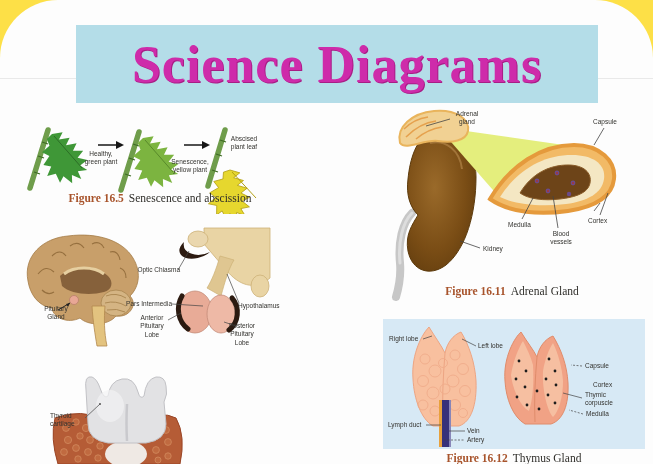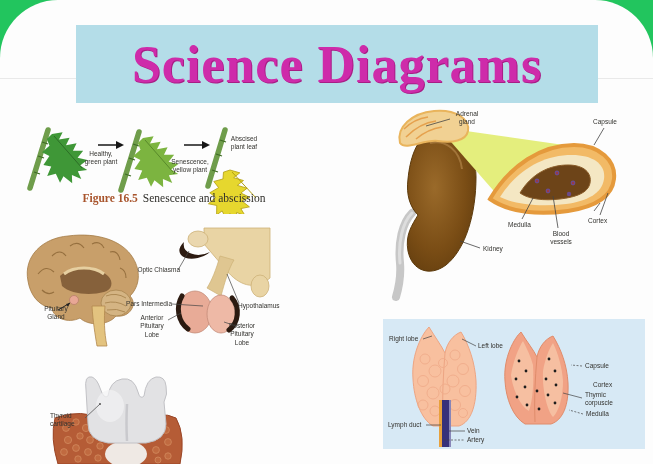--- a/index.html
+++ b/index.html
@@ -1,16 +1,16 @@
 <!DOCTYPE html>
 <html><head>
 <meta charset="utf-8">
 <style>
   html,body{margin:0;padding:0;background:#000;}
-  .page{position:relative;width:653px;height:464px;background:#22c55e;overflow:hidden;
+  .page{position:relative;width:653px;height:464px;background:#fde047;overflow:hidden;
         font-family:"Liberation Sans",sans-serif;}
   .card{position:absolute;inset:0;background:#fdfdfd;border-radius:58px 58px 0 0;overflow:hidden;}
   .hairline{position:absolute;left:0;top:78px;width:653px;height:1px;background:#e9e9e9;z-index:1;}
   .title-band{position:absolute;left:76px;top:25px;width:522px;height:78px;background:#b4dde8;
         z-index:2;display:flex;align-items:center;justify-content:center;}
   .title-text{font-family:"Liberation Serif",serif;font-weight:bold;font-size:52px;color:#ce2baa;
         text-shadow:1px 1px 0 #a81d85;letter-spacing:1px;white-space:nowrap;}
   .fig{position:absolute;z-index:3;}
   .fig svg{position:absolute;left:0;top:0;}
   .lbl{position:absolute;font-size:6.5px;line-height:1.3;color:#33322e;white-space:pre-line;z-index:4;}
@@ -72,21 +72,21 @@
         </g>
         <use href="#leafP" transform="translate(212,48) rotate(38) scale(0.95)" fill="#e6d72e" stroke="#b3a014" stroke-width="0.8"></use>
         <path d="M214,50 L238,76" stroke="#b3a014" stroke-width="1" fill="none"></path>
       </svg>
       <div class="lbl" style="left:62px;top:28px;width:42px;text-align:center;">Healthy,
 green plant</div>
       <div class="lbl" style="left:150px;top:36px;width:44px;text-align:center;">Senescence,
 yellow plant</div>
       <div class="lbl" style="left:208px;top:13px;width:36px;text-align:center;">Abscised
 plant leaf</div>
-      <div class="caption" style="left:26px;top:70px;width:260px;">
+      <div class="caption" style="left:12px;top:70px;width:260px;">
         <span class="fig-num">Figure 16.5</span><span>Senescence and abscission</span>
       </div>
     </div>
 
     <div class="fig" style="left:8px;top:226px;width:268px;height:138px;">
       <svg width="268" height="138" viewBox="0 0 268 138">
 
         <g>
           <path d="M20,55 C15,30 35,12 60,10 C90,6 115,15 125,32 C133,45 132,60 122,70 C130,78 122,92 108,90 C100,100 80,100 72,92 C60,98 45,92 44,82 C30,80 22,68 20,55 Z" fill="#c89f6a" stroke="#a47c48" stroke-width="0.8"></path>
           <path d="M30,48 q8,-10 16,-2 M44,30 q8,-8 14,0 M62,20 q8,-6 14,2 M84,18 q8,-4 12,4 M102,26 q8,-2 10,8 M112,42 q6,2 6,10 M34,64 q6,6 12,2" fill="none" stroke="#96703f" stroke-width="1.1"></path>
@@ -218,20 +218,23 @@
         </g>
       </svg>
       <div class="lbl" style="left:80px;top:7px;width:30px;text-align:center;">Adrenal
 gland</div>
       <div class="lbl" style="left:221px;top:15px;width:34px;">Capsule</div>
       <div class="lbl" style="left:136px;top:118px;width:32px;">Medulla</div>
       <div class="lbl" style="left:174px;top:127px;width:30px;text-align:center;">Blood
 vessels</div>
       <div class="lbl" style="left:216px;top:114px;width:30px;">Cortex</div>
       <div class="lbl" style="left:111px;top:142px;width:30px;">Kidney</div>
+      <div class="caption" style="left:30px;top:182px;width:220px;">
+        <span class="fig-num">Figure 16.11</span><span>Adrenal Gland</span>
+      </div>
     </div>
 
     <div class="thymus-panel">
       <svg width="262" height="130" viewBox="0 0 262 130">
         <g>
           <path d="M30,60 C28,34 40,14 46,8 C52,18 58,26 62,34 C64,24 70,16 78,13 C86,26 92,44 93,62 C94,86 88,103 76,107 L50,107 C38,100 31,80 30,60 Z" fill="#f8c09f" stroke="#eda583" stroke-width="1"></path>
           <path d="M62,34 C60,58 59,82 60,105" fill="none" stroke="#eda583" stroke-width="1"></path>
           <g fill="none" stroke="#efac8a" stroke-width="0.9">
             <circle cx="42" cy="40" r="5"></circle>
               <circle cx="52" cy="52" r="6"></circle>
@@ -290,15 +293,18 @@
       <div class="lbl" style="left:95px;top:23px;width:32px;">Left lobe</div>
       <div class="lbl" style="left:5px;top:102px;width:40px;">Lymph duct</div>
       <div class="lbl" style="left:84px;top:108px;width:24px;">Vein</div>
       <div class="lbl" style="left:84px;top:117px;width:26px;">Artery</div>
       <div class="lbl" style="left:202px;top:43px;width:30px;">Capsule</div>
       <div class="lbl" style="left:210px;top:62px;width:28px;">Cortex</div>
       <div class="lbl" style="left:202px;top:72px;width:34px;">Thymic
 corpuscle</div>
       <div class="lbl" style="left:203px;top:91px;width:30px;">Medulla</div>
     </div>
+    <div class="caption" style="left:383px;top:452px;width:262px;">
+      <span class="fig-num">Figure 16.12</span><span>Thymus Gland</span>
+    </div>
 
   </div>
 </div>
 
 </body></html>

